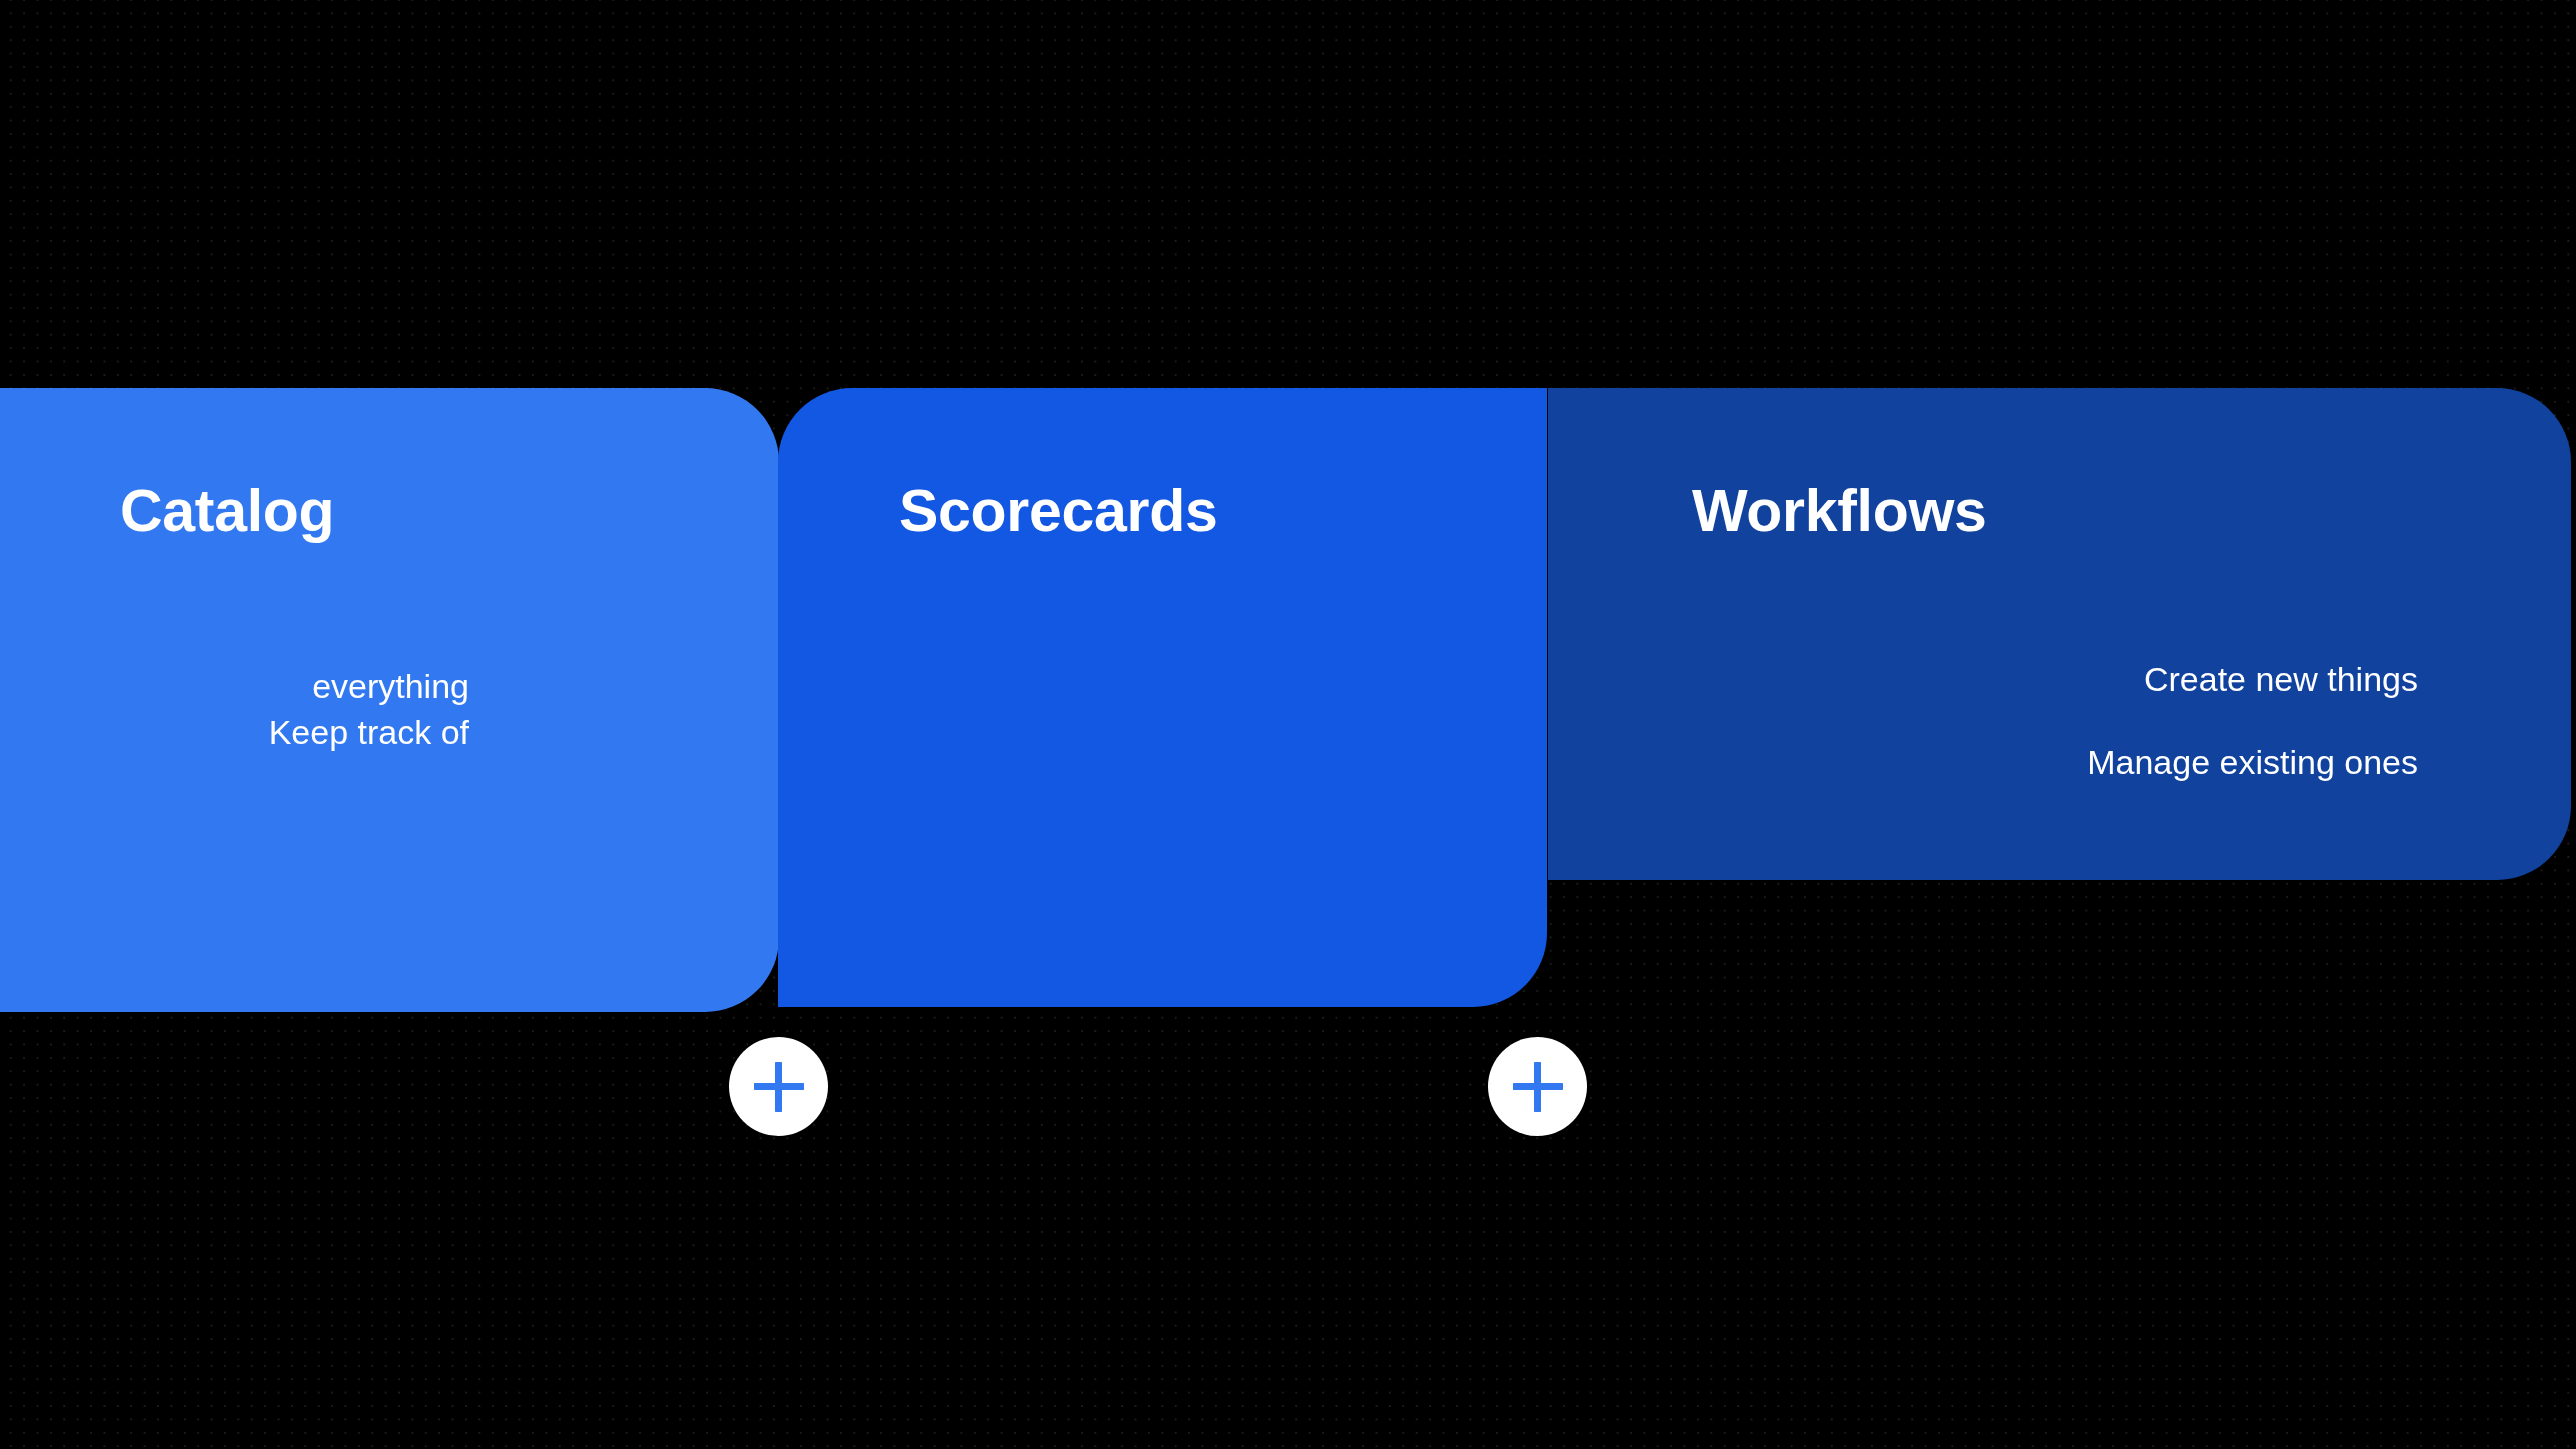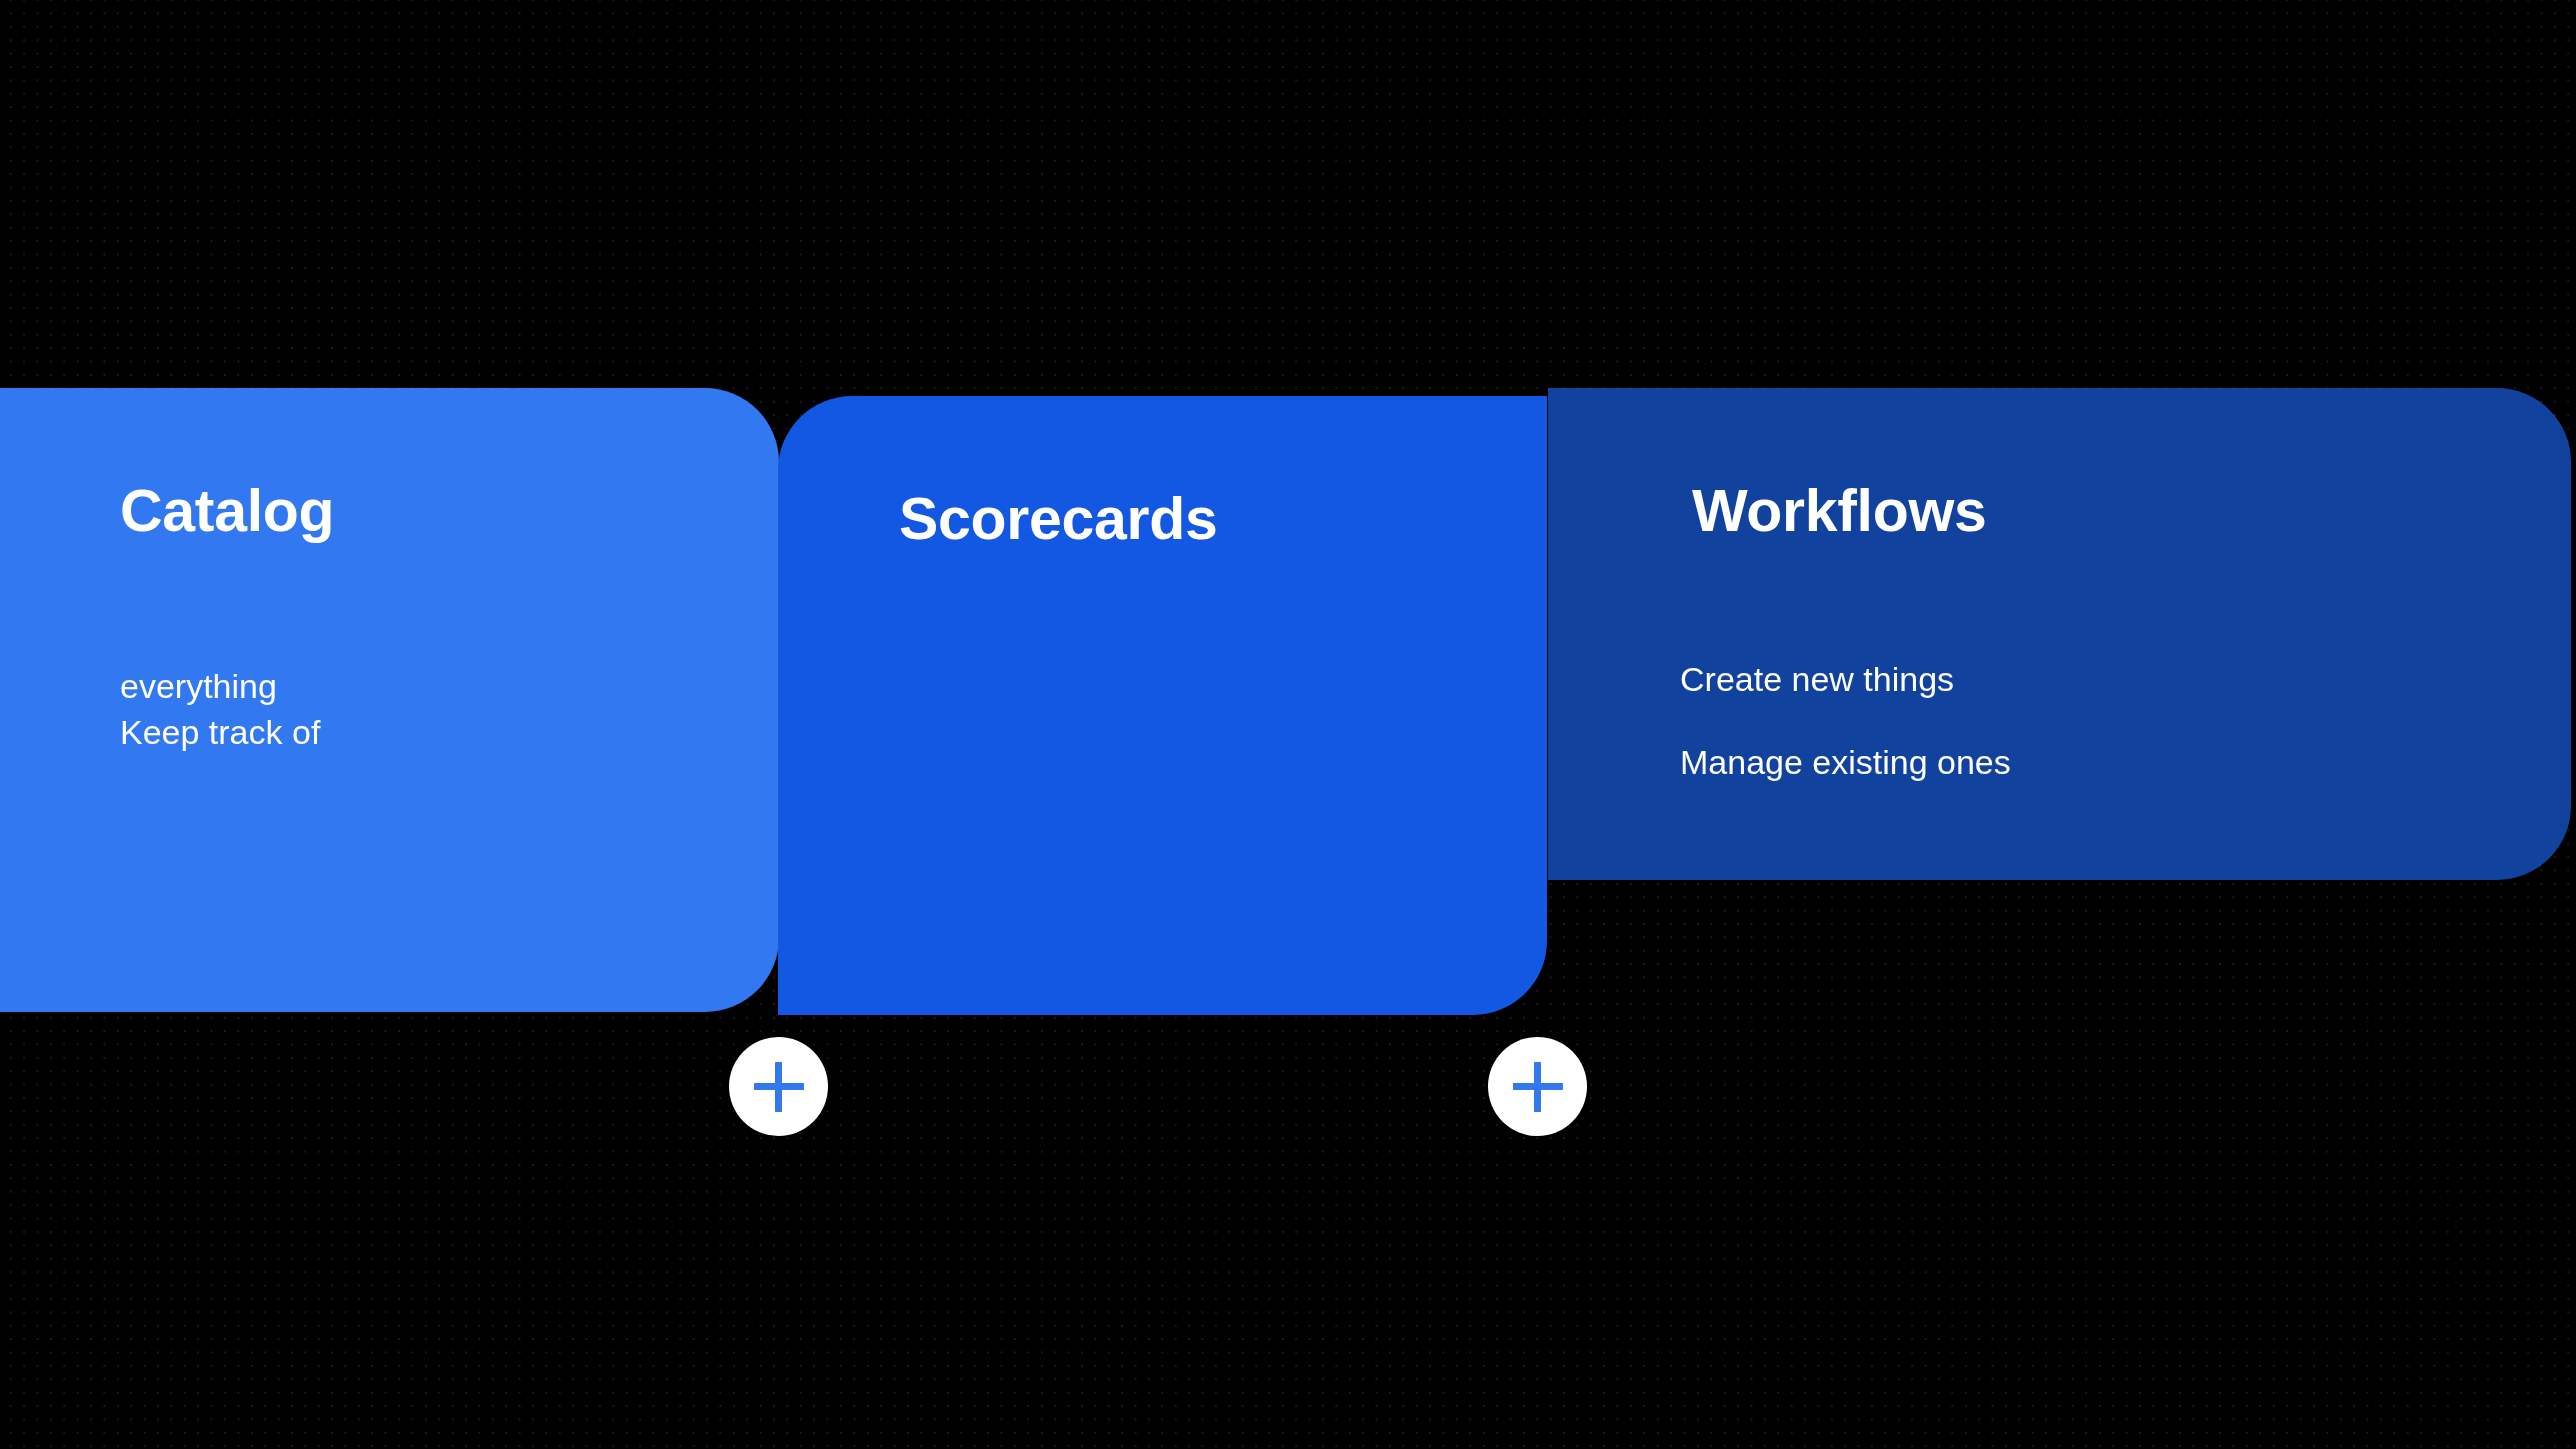--- a/index.html
+++ b/index.html
@@ -7,20 +7,21 @@
     padding: 0;
     background: #000000;
   }
   #stage {
     position: relative;
     width: 2576px;
     height: 1449px;
     background-color: #000000;
     overflow: hidden;
     font-family: "Liberation Sans", sans-serif;
+    text-align: right;
   }
   
   #dot-grid {
     position: absolute;
     inset: 0;
     background-image:
       radial-gradient(#1c1c1c 1.1px, transparent 1.1px);
     background-size: 13.4px 13.4px;
     background-position: 4px 6.7px;
     pointer-events: none;
@@ -73,21 +74,20 @@
   #card-catalog .card-title { left: 200px; top: 94px; }
   #card-catalog .card-desc  { left: 200px; top: 275px; width: 349px; }
 
   
   #card-scorecards {
     left: 778px;
     width: 769px;
     height: 619px;
     background: #1258e2;
     border-radius: 74px 0 74px 0;
-    margin-top: 8px;
   }
   #card-scorecards .card-title { left: 121px; top: 94px; }
   #card-scorecards .card-desc  { left: 121px; top: 275px; width: 550px; }
 
   
   #card-workflows {
     left: 1548px;
     width: 1023px;
     height: 492px;
     background: #10429e;

